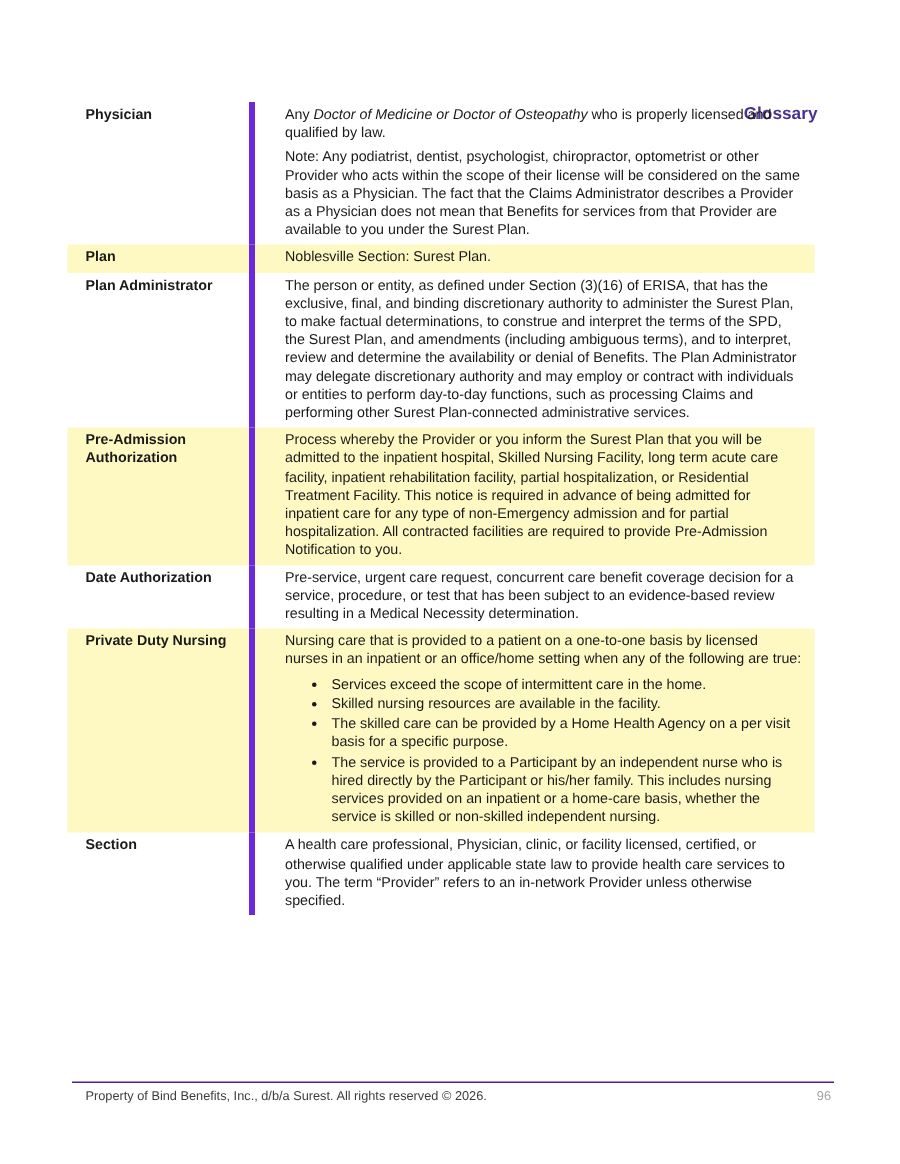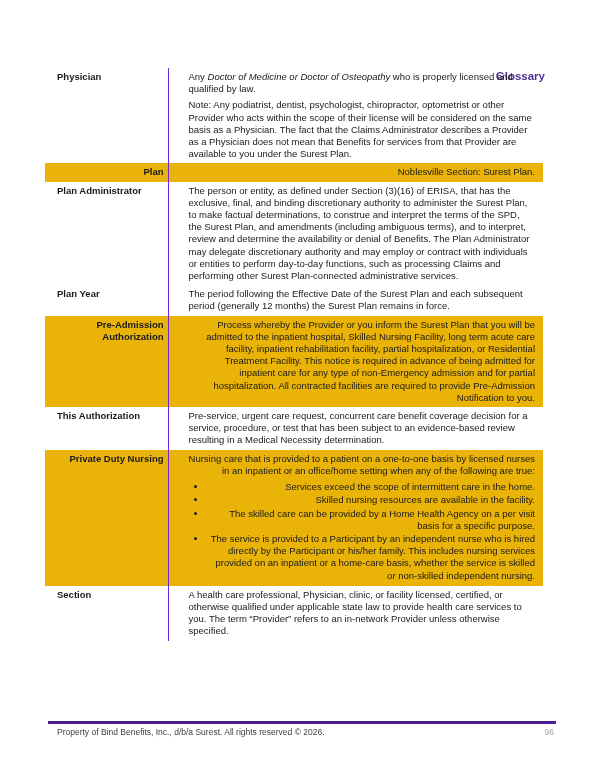--- a/index.html
+++ b/index.html
@@ -26,34 +26,34 @@
     border-collapse: collapse;
     table-layout: fixed;
     font-size: 9.5px;
     line-height: 12.2px;
   }
   .glossary-table td { vertical-align: top; }
   td.term {
     width: 123px;
     padding: 3px 4px 3px 12px;
     font-weight: bold;
-    border-right: 1px solid #6d28d9;
+    border-right: 4px solid #6d28d9;
   }
   td.def { padding: 3px 8px 3px 20px; }
-  tr.hl td { background: #eab308; text-align: right; }
+  tr.hl td { background: #fef9c3; }
   .def p { margin: 0 0 4px 0; }
   .def p:last-child { margin-bottom: 0; }
   .it { font-style: italic; }
   .def ul { margin: 2px 0 0 0; padding-left: 18px; list-style: disc outside; }
-  .def li { margin-bottom: 1px; padding-left: 1px; }
+  .def li { margin-bottom: 1px; padding-left: 1px; margin-left: 12px; }
   .page-footer {
     position: absolute;
     left: 48px; right: 44px;
     top: 721px;
-    border-top: 3px solid #4c1d95;
+    border-top: 1px solid #4c1d95;
     padding-top: 3px;
     font-size: 8.5px;
     color: #3d3d3d;
     display: flex;
     justify-content: space-between;
     align-items: flex-start;
   }
   .footer-text { padding-left: 9px; }
   .page-number { color: #a3a3a3; padding-right: 2px; }
 </style>
@@ -76,34 +76,28 @@
       <td class="def">
         <p>Noblesville Section: Surest Plan.</p>
       </td>
     </tr>
     <tr>
       <td class="term">Plan Administrator</td>
       <td class="def">
         <p>The person or entity, as defined under Section (3)(16) of ERISA, that has the exclusive, final, and binding discretionary authority to administer the Surest Plan, to make factual determinations, to construe and interpret the terms of the SPD, the Surest Plan, and amendments (including ambiguous terms), and to interpret, review and determine the availability or denial of Benefits. The Plan Administrator may delegate discretionary authority and may employ or contract with individuals or entities to perform day-to-day functions, such as processing Claims and performing other Surest Plan-connected administrative services.</p>
       </td>
     </tr>
-    <tr>
-      <td class="term">Plan Year</td>
-      <td class="def">
-        <p>The period following the Effective Date of the Surest Plan and each subsequent period (generally 12 months) the Surest Plan remains in force.</p>
-      </td>
-    </tr>
     <tr class="hl">
       <td class="term">Pre-Admission Authorization</td>
       <td class="def">
         <p>Process whereby the Provider or you inform the Surest Plan that you will be admitted to the inpatient hospital, Skilled Nursing Facility, long term acute care facility, inpatient rehabilitation facility, partial hospitalization, or Residential Treatment Facility. This notice is required in advance of being admitted for inpatient care for any type of non-Emergency admission and for partial hospitalization. All contracted facilities are required to provide Pre-Admission Notification to you.</p>
       </td>
     </tr>
     <tr>
-      <td class="term">This Authorization</td>
+      <td class="term">Date Authorization</td>
       <td class="def">
         <p>Pre-service, urgent care request, concurrent care benefit coverage decision for a service, procedure, or test that has been subject to an evidence-based review resulting in a Medical Necessity determination.</p>
       </td>
     </tr>
     <tr class="hl">
       <td class="term">Private Duty Nursing</td>
       <td class="def">
         <p>Nursing care that is provided to a patient on a one-to-one basis by licensed nurses in an inpatient or an office/home setting when any of the following are true:</p>
         <ul>
           <li>Services exceed the scope of intermittent care in the home.</li>

